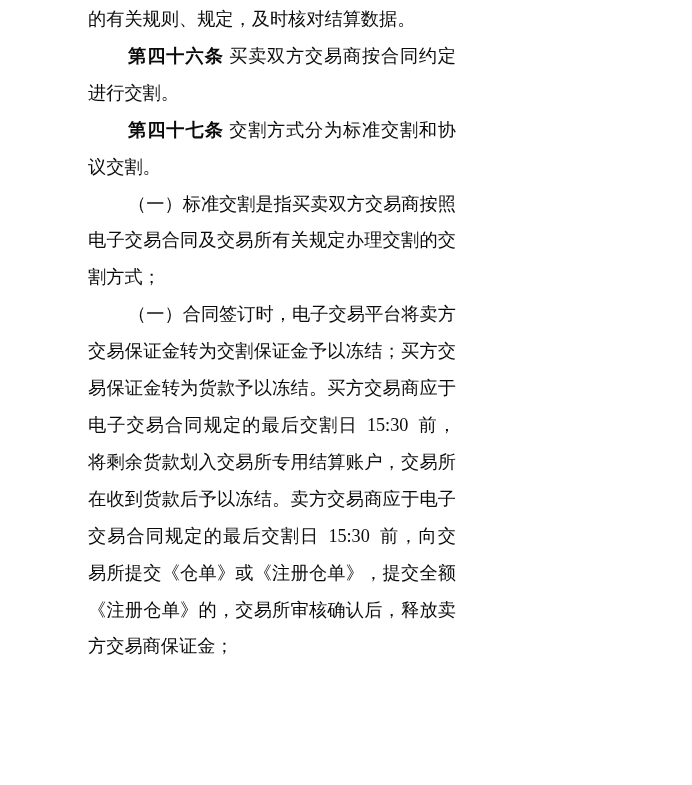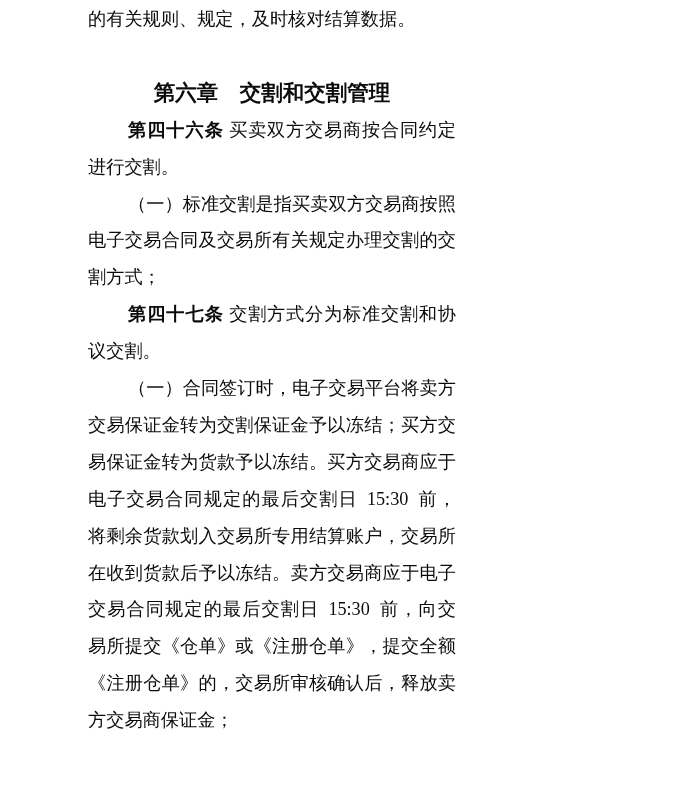--- a/index.html
+++ b/index.html
@@ -45,26 +45,25 @@
     color: #0b0b0b;
   }
 </style>
 </head>
 <body>
 
 <div class="page">
 
   <p class="para">的有关规则、规定，及时核对结算数据。</p>
 
-  <h2 class="chapter">第六章　交割和交割管理</h2>
 
   <p class="para indent"><b class="lead">第四十六条</b><span> 买卖双方交易商按合同约定进行交割。</span></p>
 
+  <p class="para indent"><b class="lead">第四十七条</b><span> 交割方式分为标准交割和协议交割。</span></p>
+
   <p class="para indent">（一）标准交割是指买卖双方交易商按照电子交易合同及交易所有关规定办理交割的交割方式；</p>
-
-  <p class="para indent"><b class="lead">第四十七条</b><span> 交割方式分为标准交割和协议交割。</span></p>
 
 
 
 
   <p class="para indent">（一）合同签订时，电子交易平台将卖方交易保证金转为交割保证金予以冻结；买方交易保证金转为货款予以冻结。买方交易商应于电子交易合同规定的最后交割日 15:30 前，将剩余货款划入交易所专用结算账户，交易所在收到货款后予以冻结。卖方交易商应于电子交易合同规定的最后交割日 15:30 前，向交易所提交《仓单》或《注册仓单》，提交全额《注册仓单》的，交易所审核确认后，释放卖方交易商保证金；</p>
 
 </div>
 
 </body></html>

